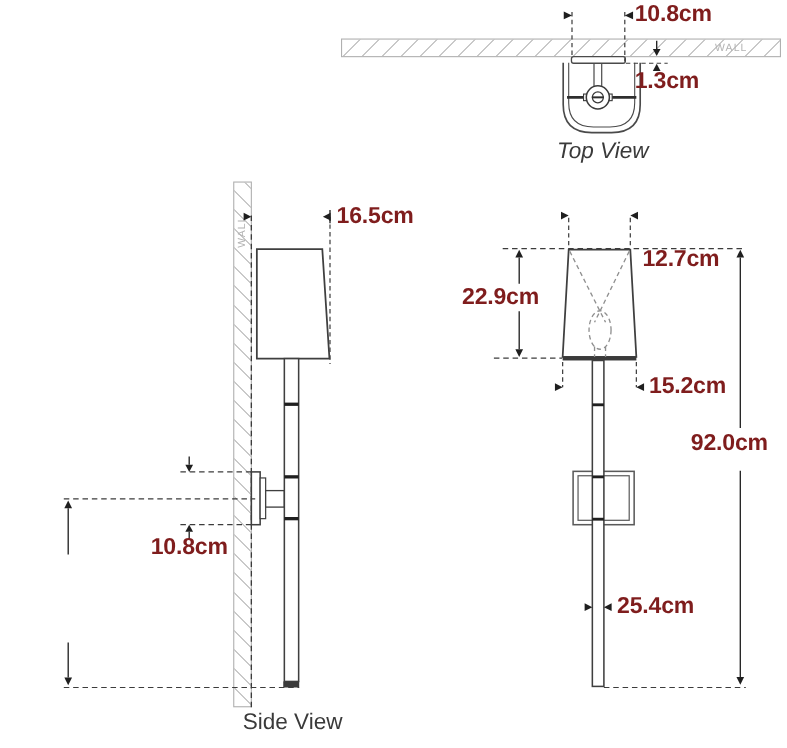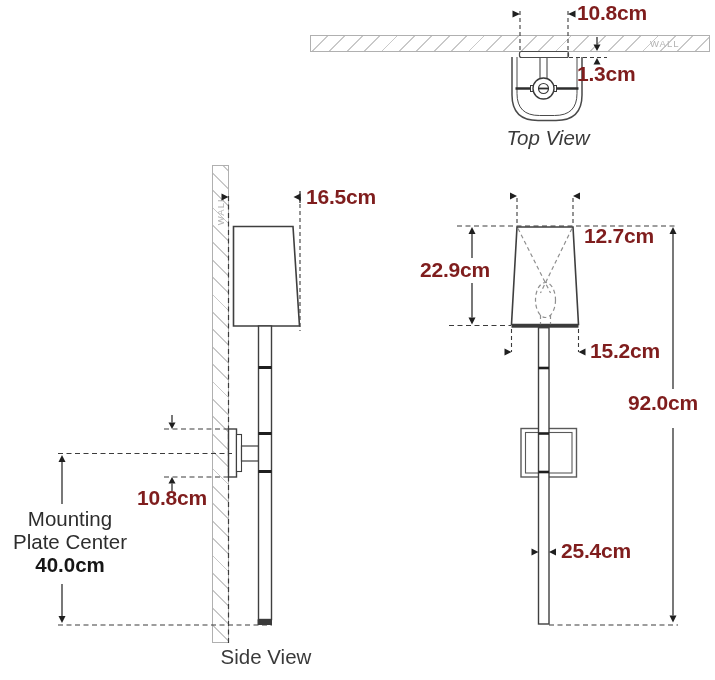--- a/index.html
+++ b/index.html
@@ -175,25 +175,20 @@
       <line x1="549" y1="625" x2="678" y2="625" stroke="#3c3c3c" stroke-width="1.1" stroke-dasharray="5,3.5"></line>
     </g>
   </svg>
 
   <div class="dim" style="left:577px;top:2px;">10.8cm</div>
   <div class="dim" style="left:577px;top:63px;">1.3cm</div>
   <div class="caption" style="left:487px;top:126px;width:122px;font-style:italic;">Top View</div>
 
   <div class="dim" style="left:306px;top:186px;">16.5cm</div>
   <div class="dim" style="left:137px;top:487px;">10.8cm</div>
-  <div class="note-block">
-    <div>Mounting</div>
-    <div>Plate Center</div>
-    <div class="bold">40.0cm</div>
-  </div>
   <div class="caption" style="left:204px;top:645px;width:124px;text-align:center;">Side View</div>
 
   <div class="dim" style="left:584px;top:185px;margin-top:40px;">12.7cm</div>
   <div class="dim" style="left:420px;top:259px;">22.9cm</div>
   <div class="dim" style="left:590px;top:340px;">15.2cm</div>
   <div class="dim" style="left:628px;top:392px;">92.0cm</div>
   <div class="dim" style="left:561px;top:540px;">25.4cm</div>
 
 </div>
 

